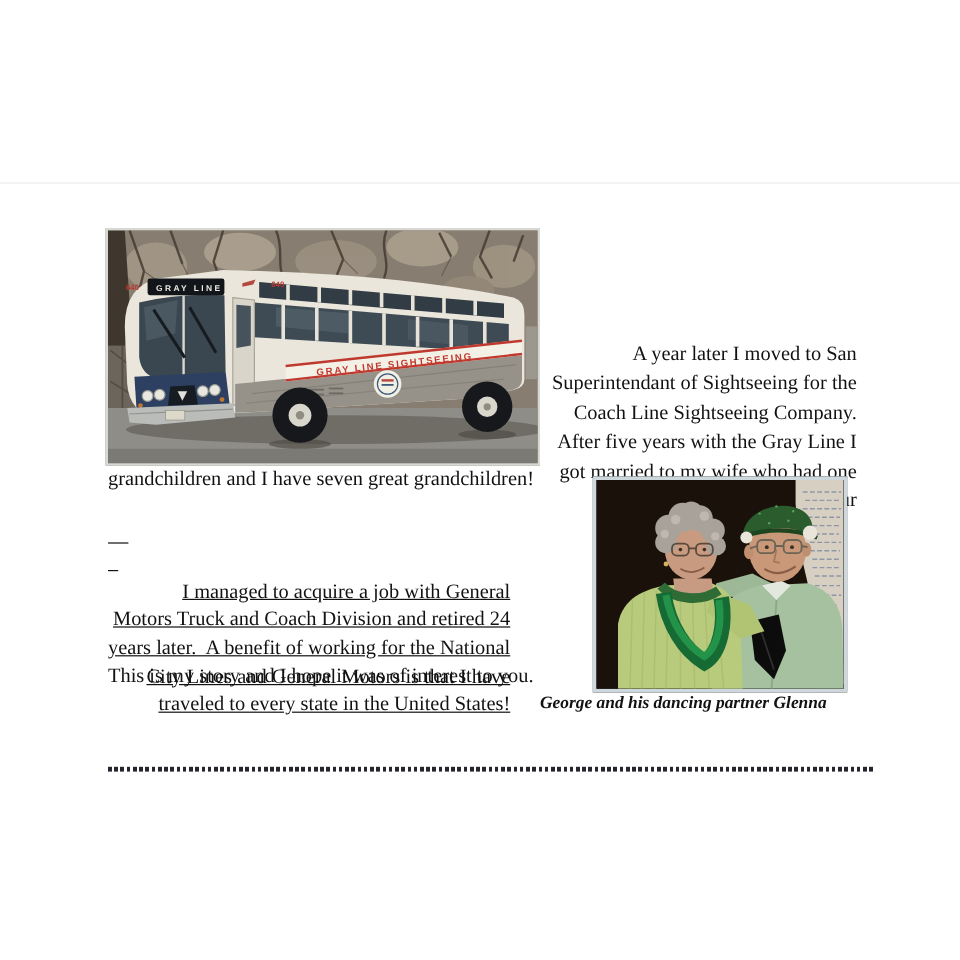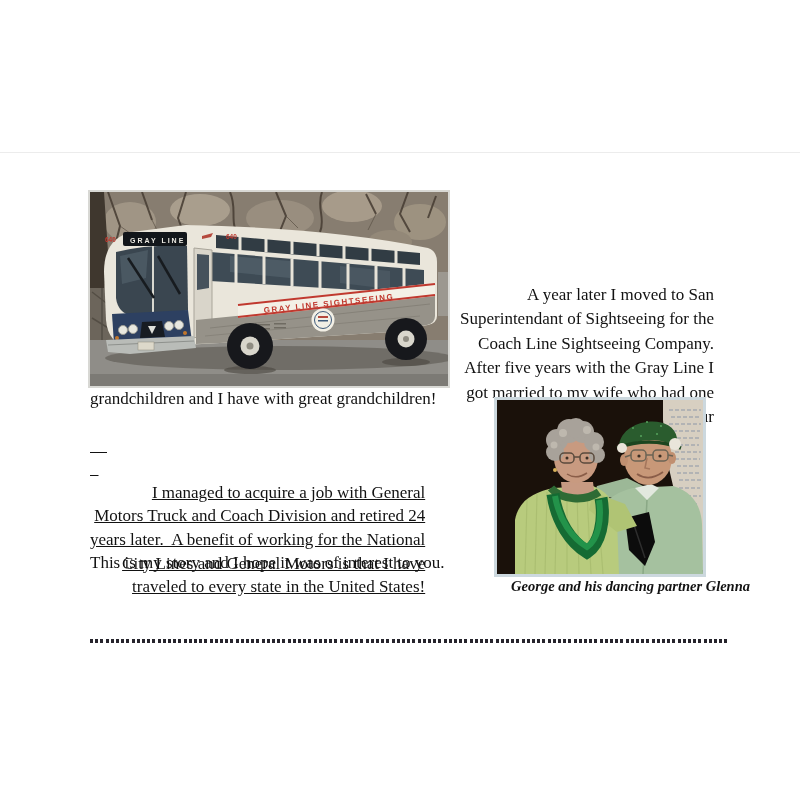--- a/index.html
+++ b/index.html
@@ -24,21 +24,21 @@
   .para { position:absolute; font-size:17px; white-space:pre; }
   .para .line { white-space:pre;text-align:right; }
   .para-right { left:460px; top:209px; line-height:24.5px; }
   .para-right .line:first-child { padding-left:48px; }
   .para-career { left:90px; top:410px; line-height:23.6px;text-decoration:underline; }
   .para-career .line:first-child { padding-left:48px; }
   .para-continuation { left:90px; top:387px; line-height:23.6px; }
   .para-closing { left:90px; top:551px; line-height:23.6px; }
   .caption {
     position:absolute; left:450px; top:578px; width:300px;
-    text-align:right; font-size:14.5px; font-style:italic; font-weight:bold;
+    text-align:left; font-size:14.5px; font-style:italic; font-weight:bold;
     color:#121212;
   }
   .dotted-divider {
     position:absolute; left:90px; top:639px; width:638px; height:4px;
     background:repeating-linear-gradient(90deg,#26242c 0 3px,transparent 3px 5.2px);
   }
 </style>
 </head>
 <body>
 
@@ -181,21 +181,21 @@
         <circle cx="316" cy="147" r="3" fill="#8f8c82"></circle>
       </g>
       <rect x="348" y="80" width="10" height="44" fill="#9c9890"></rect>
     </svg>
   </figure>
 
   <div class="para para-right">
     
   <div class="line">A year later I moved to San</div><div class="line">Superintendant of Sightseeing for the</div><div class="line">Coach Line Sightseeing Company.</div><div class="line">After five years with the Gray Line I</div><div class="line">got married to my wife who had one</div><div class="line">son.  My step-son gave us four</div></div>
 
-  <div class="para para-continuation">grandchildren and I have with great grandchildren!</div>
+  <div class="para para-continuation">grandchildren and I have seven great grandchildren!</div>
 
   <figure class="couple-photo">
     <svg width="206" height="174" viewBox="0 0 206 174">
       <rect width="206" height="174" fill="#1a110a"></rect>
 
       <polygon points="166,0 206,0 206,170 190,170 184,120 170,60 166,20" fill="#d7cfc1"></polygon>
       <g stroke="#7d89a0" stroke-width="1.2" stroke-dasharray="4 2" opacity="0.8">
         <line x1="172" y1="10" x2="204" y2="10"></line>
           <line x1="174" y1="17" x2="202" y2="17"></line>
         <line x1="172" y1="24" x2="204" y2="24"></line>

